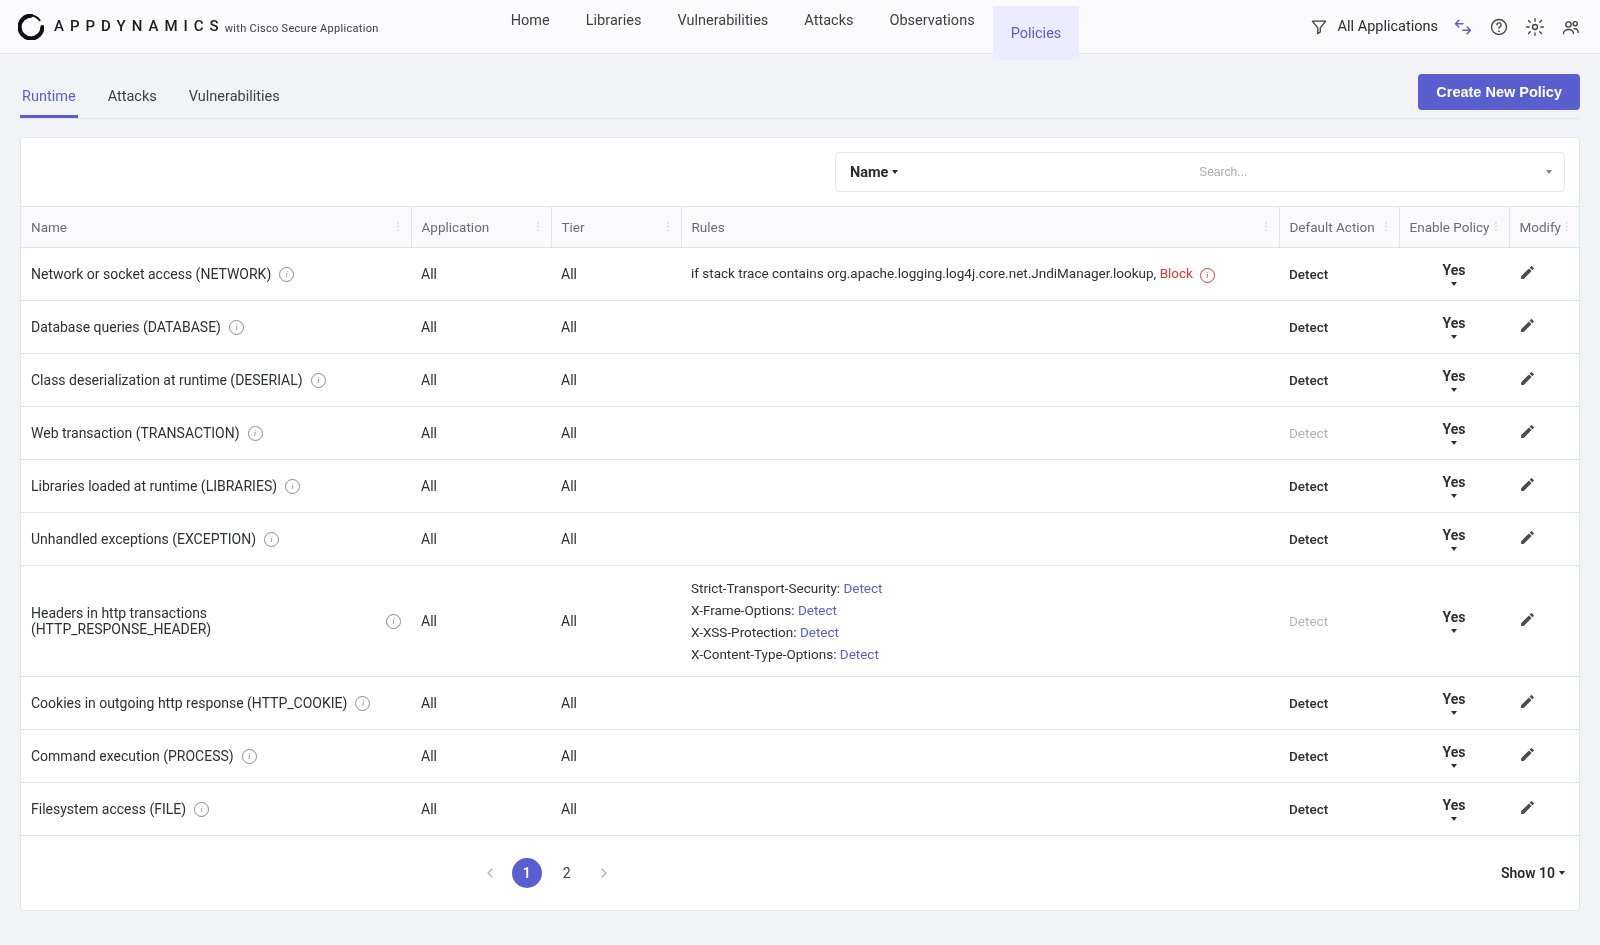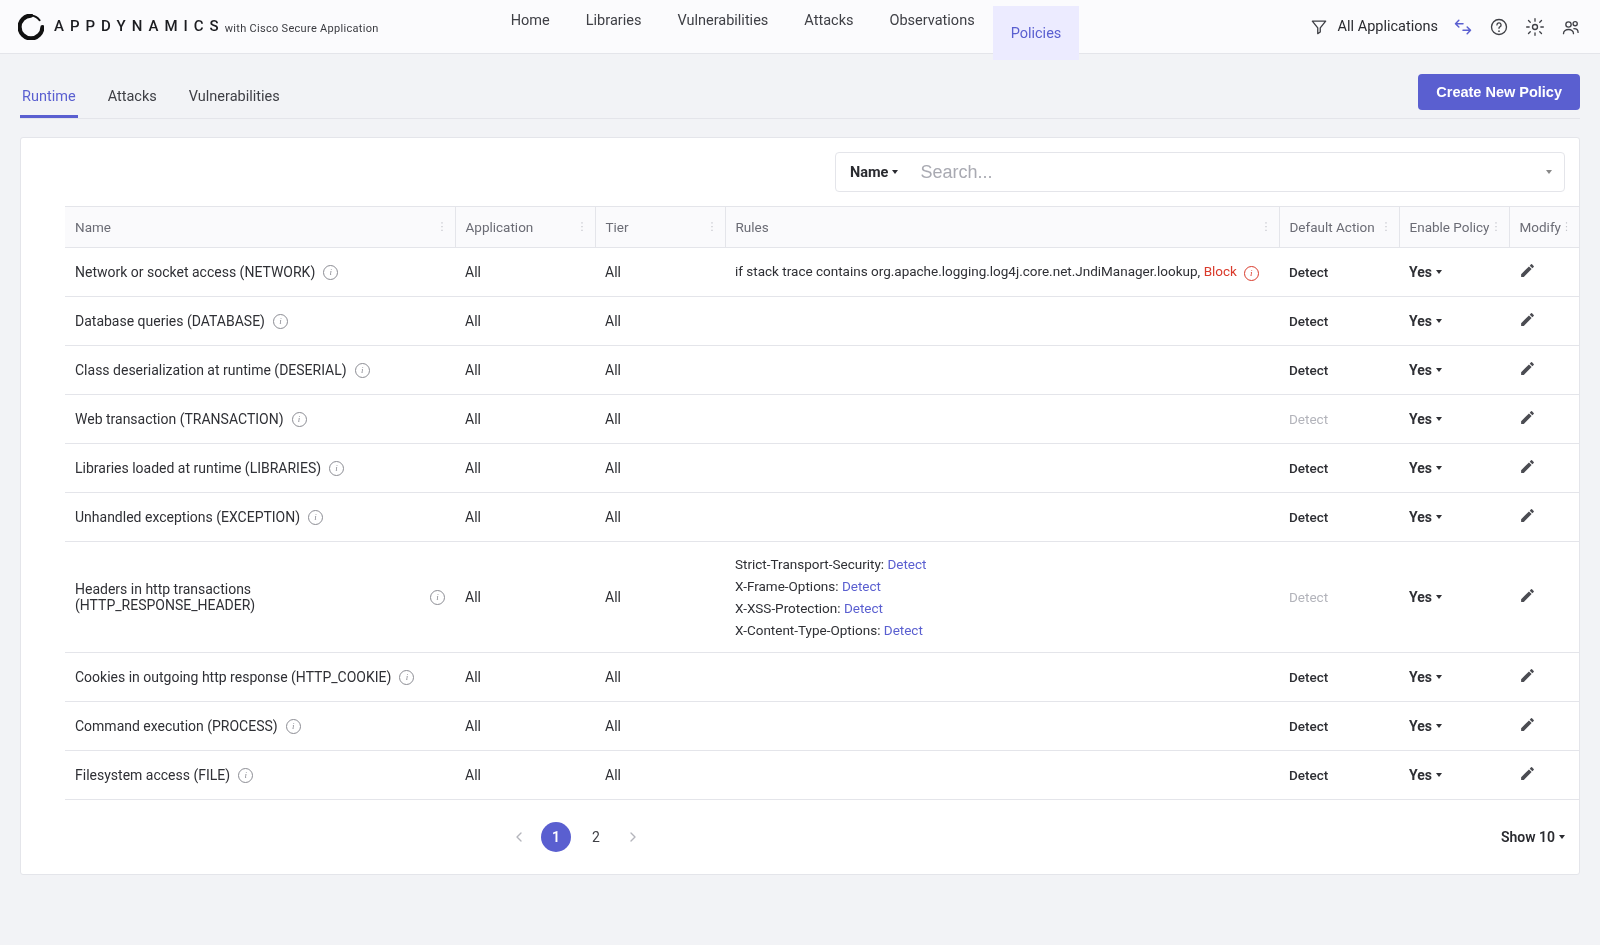--- a/index.html
+++ b/index.html
@@ -36,46 +36,46 @@
   
   .page{padding:20px;}
   .page-title{font-size:16px;letter-spacing:1.5px;font-weight:600;color:#2d2e33;margin-bottom:18px;}
   .tabs-row{display:flex;align-items:flex-end;border-bottom:1px solid var(--border);}
   .tabs{display:flex;gap:28px;}
   .tab{padding:10px 2px;font-size:14.5px;color:#3f4046;cursor:pointer;border-bottom:3px solid transparent;}
   .tab.active{color:var(--primary);border-bottom-color:var(--primary);}
   .primary-btn{margin-left:auto;background:var(--primary);color:#fff;border:none;border-radius:4px;padding:10px 18px;font-size:14.5px;font-weight:600;cursor:pointer;margin-bottom:8px;}
 
   
-  .card{background:#fff;border:1px solid var(--border);border-radius:3px;margin-top:18px;padding-left:44px;}
+  .card{background:#fff;border:1px solid var(--border);border-radius:3px;margin-top:18px;}
   .search-row{display:flex;justify-content:flex-end;padding:14px 14px 14px 14px;}
   .search-box{display:flex;align-items:center;border:1px solid var(--border);border-radius:4px;height:40px;min-width:730px;position:relative;}
   .search-label{display:flex;align-items:center;gap:4px;padding:0 14px;font-weight:700;font-size:14.5px;border-right:0;cursor:pointer;}
-  .search-input{flex:1;border:none;outline:none;font-size:18px;padding:0 8px;height:100%;color:#be185d;}
+  .search-input{flex:1;border:none;outline:none;font-size:12px;padding:0 8px;height:100%;color:#be185d;text-align:center;}
   .search-input::placeholder{color:#a9aab2;}
   .search-caret{padding:0 12px;color:#888;cursor:pointer;display:flex;align-items:center;}
 
   
   table{width:100%;border-collapse:collapse;}
   thead th{text-align:left;font-weight:400;font-size:13.5px;color:var(--muted);background:#fafafc;border-top:1px solid var(--border);border-bottom:1px solid var(--border);padding:12px 10px;position:relative;}
   thead th:not(:last-child){border-right:1px solid var(--border);}
   .th-grip{position:absolute;right:6px;top:50%;transform:translateY(-50%);color:#c5c6cc;font-size:11px;line-height:4px;letter-spacing:1px;user-select:none;}
   tbody td{padding:14px 10px;font-size:14px;border-bottom:1px solid var(--border);vertical-align:middle;color:#2f3035;}
   tbody tr:last-child td{border-bottom:1px solid var(--border);}
   .name-cell{display:flex;align-items:center;gap:8px;}
   .info-icon{width:15px;height:15px;border:1.2px solid #8c8d94;border-radius:50%;display:inline-flex;align-items:center;justify-content:center;font-size:9px;color:#8c8d94;font-style:italic;font-family:Georgia,serif;cursor:help;flex-shrink:0;}
   .info-icon.red{border-color:var(--red);color:var(--red);}
   .rules-plain{font-size:13.5px;}
   .rules-bold{font-weight:400;}
   .rules-red{color:var(--red);font-weight:400;}
   .rules-link{color:var(--link);}
   .rules-list{display:flex;flex-direction:column;gap:6px;font-size:13.5px;}
   .default-action{font-size:13.5px;font-weight:500;}
   .default-action.muted{color:#b3b4bb;font-weight:400;}
-  .enable-cell{display:flex;align-items:center;gap:4px;font-weight:700;cursor:pointer;}
+  .enable-cell{display:flex;align-items:center;gap:4px;font-weight:700;cursor:pointer;flex-direction:column;}
   .edit-icon{cursor:pointer;color:#4b4c52;display:inline-flex;}
 
   .col-name{width:390px;}
   .col-app{width:140px;}
   .col-tier{width:130px;}
   .col-rules{width:auto;}
   .col-default{width:120px;}
   .col-enable{width:110px;}
   .col-modify{width:70px;}
 

